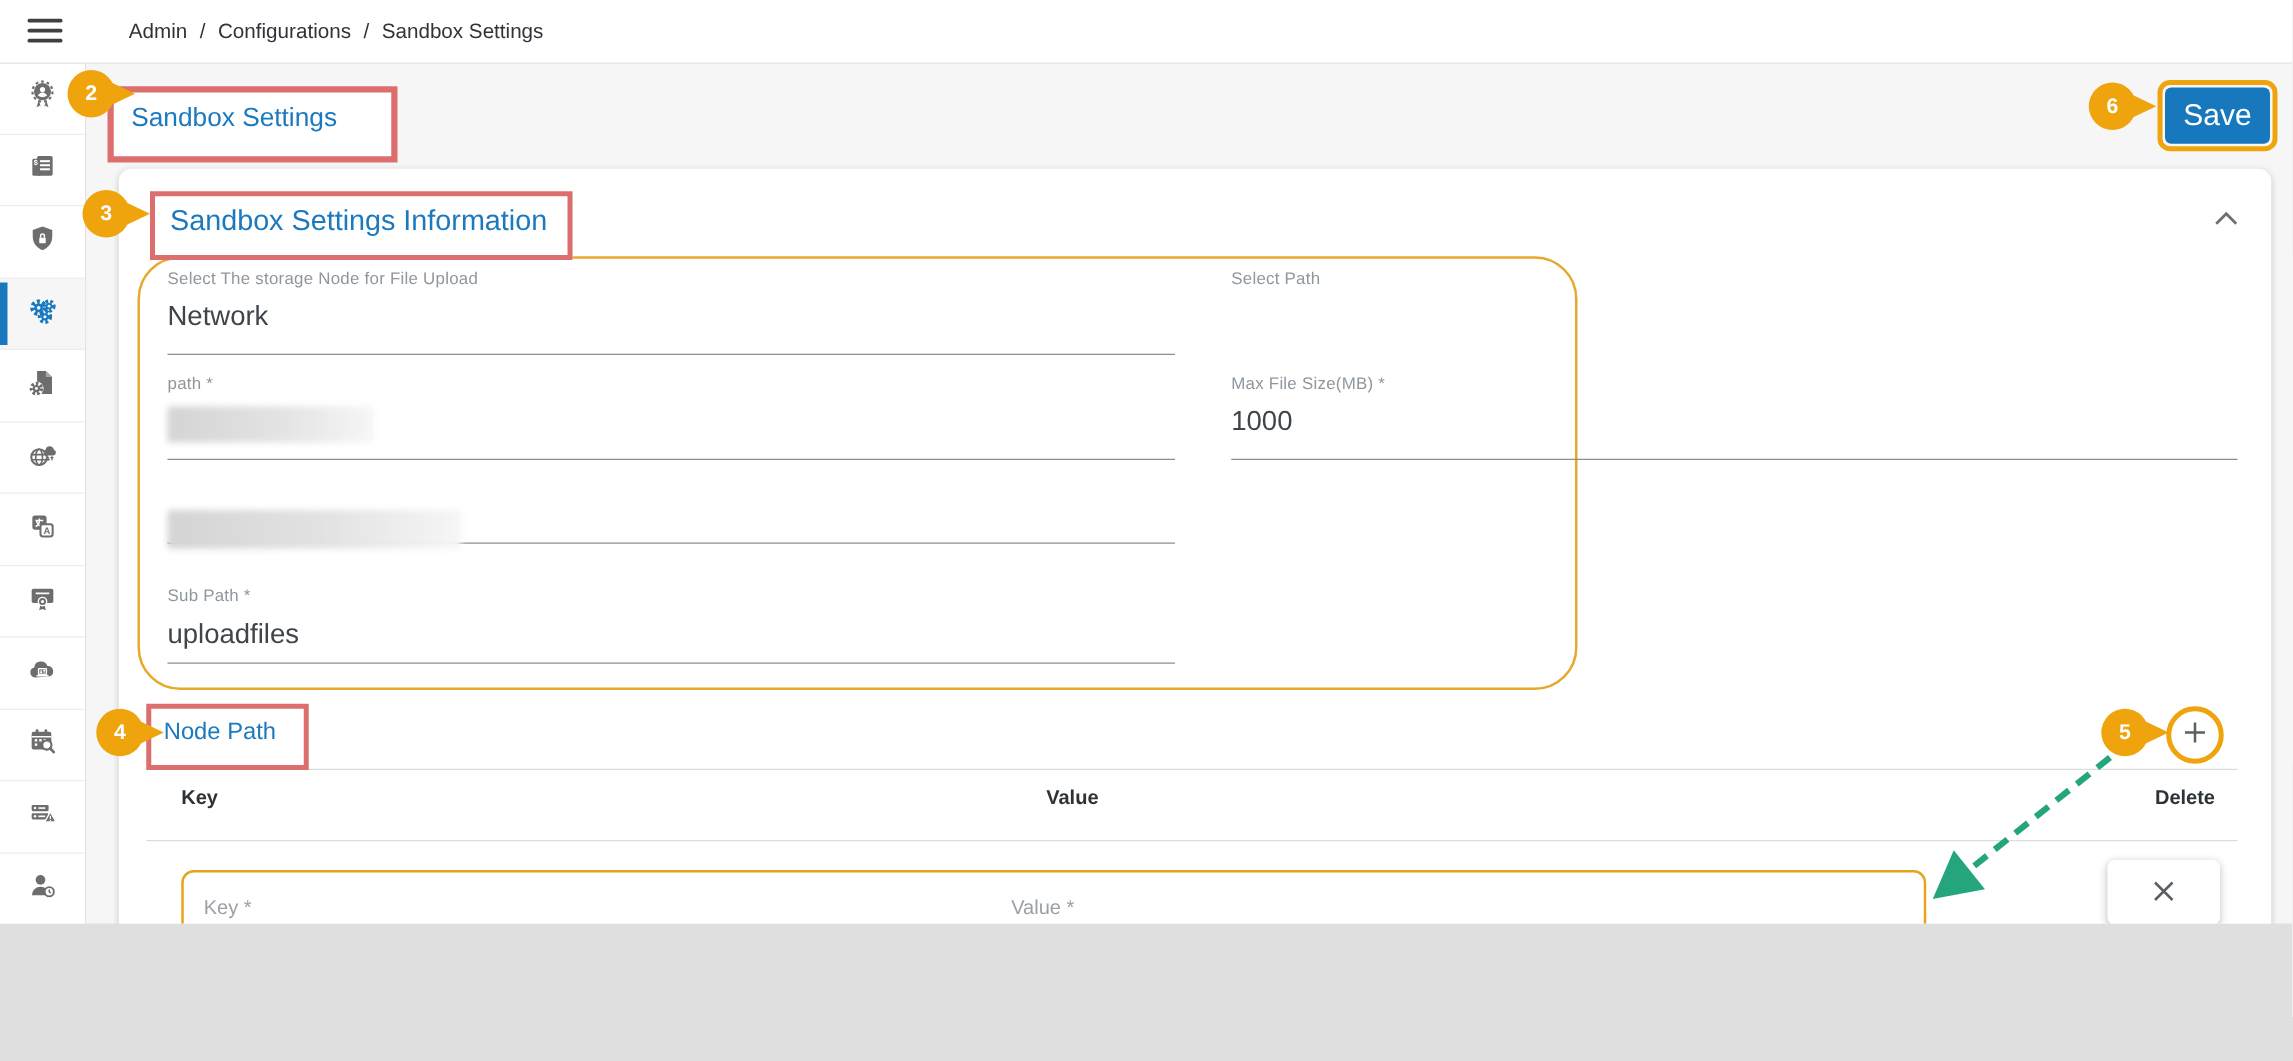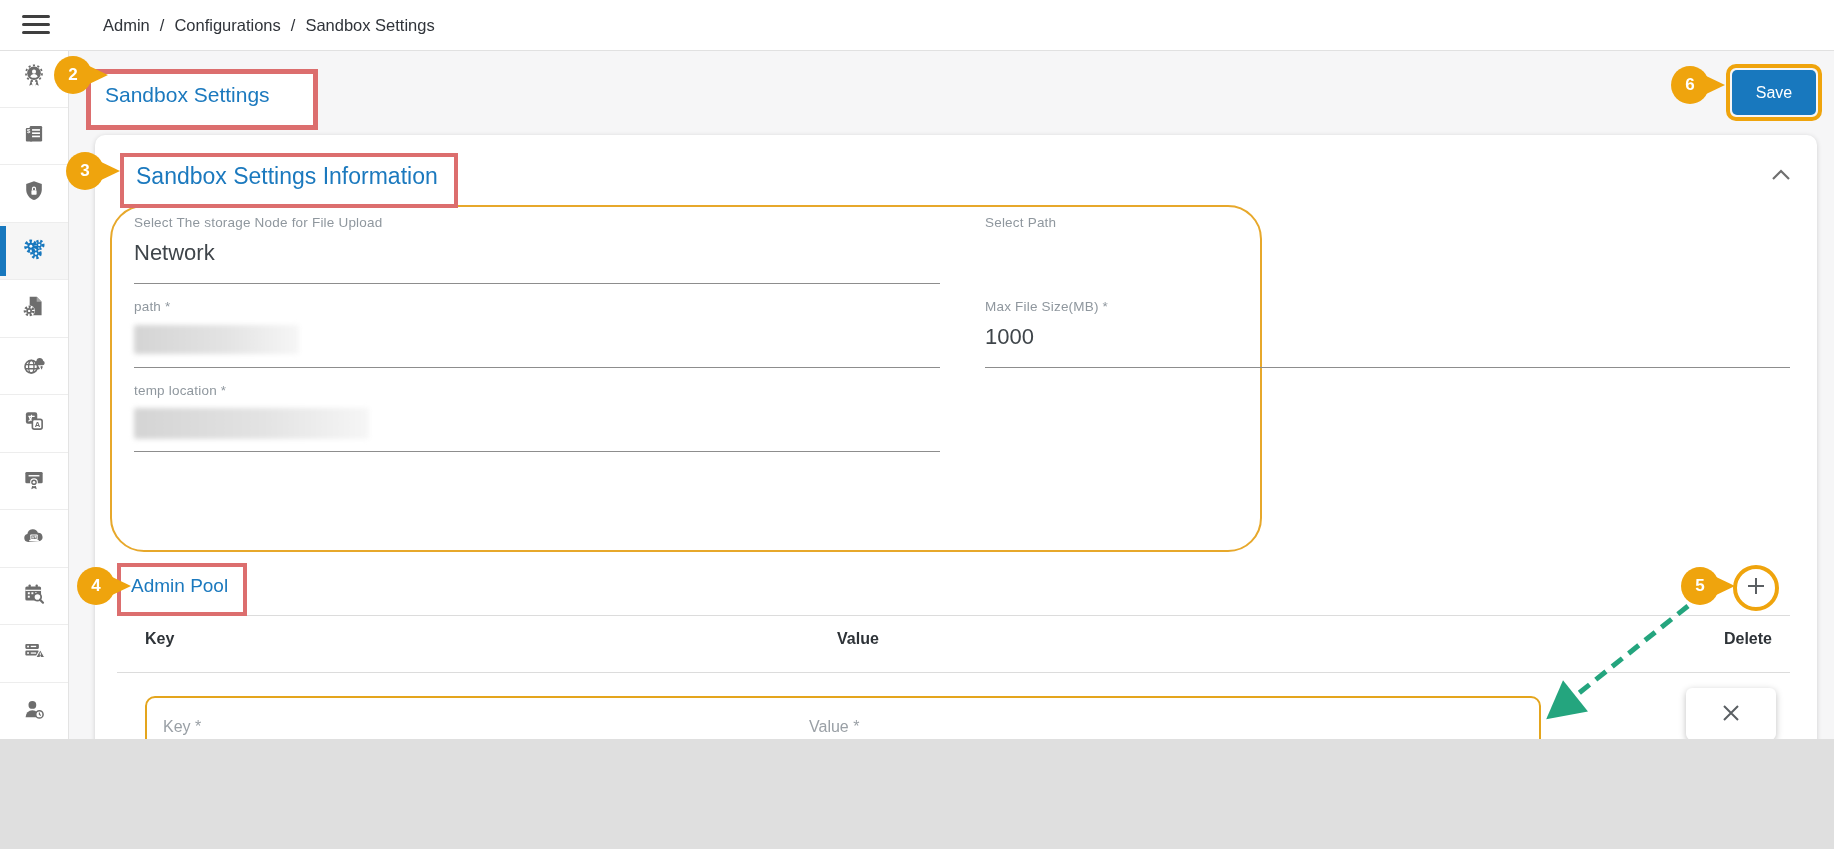--- a/index.html
+++ b/index.html
@@ -20,21 +20,21 @@
   .strip{position:absolute;left:68px;top:827px;width:1766px;height:22px;background:#e9e9e9;}
   
   .redbox{position:absolute;border:4px solid #DC6E6E;background:#fff;z-index:3;}
   .blue-title{color:#1B79BE;}
   
   .callout{position:absolute;z-index:6;}
   .co-c{position:absolute;left:0;top:0;width:38px;height:38px;border-radius:50%;background:#EFA40D;color:#fff;font-size:17px;font-weight:bold;display:flex;align-items:center;justify-content:center;}
   .co-t{position:absolute;left:31px;top:8px;width:0;height:0;border-top:11px solid transparent;border-bottom:11px solid transparent;border-left:23px solid #EFA40D;}
   
   .save-ring{position:absolute;left:1726px;top:64px;width:96px;height:57px;border:4px solid #EFA40D;border-radius:10px;box-sizing:border-box;z-index:5;}
-  .save-btn{position:absolute;left:1732px;top:70px;width:84px;height:45px;background:#1878BE;color:#fff;border:none;border-radius:5px;font-family:"Liberation Sans",sans-serif;font-size:16px;cursor:pointer;z-index:6;}
+  .save-btn{position:absolute;left:1732px;top:70px;width:84px;height:45px;background:#1878BE;color:#fff;border:none;border-radius:5px;font-family:"Liberation Sans",sans-serif;font-size:24px;cursor:pointer;z-index:6;}
   
   .form-outline{position:absolute;left:110px;top:205px;width:1148px;height:343px;border:2px solid #E7A82B;border-radius:34px;z-index:1;}
   .fgroup{position:absolute;z-index:2;}
   .flabel{font-size:13.5px;color:#8f979e;line-height:17px;letter-spacing:.2px;}
   .fld-input{display:block;width:100%;margin-top:9px;height:26px;border:0;border-bottom:1.6px solid #8d8d8d;background:transparent;font-family:"Liberation Sans",sans-serif;font-size:22px;color:#3f454a;padding:0 0 17px 0;outline:none;}
   .fld-input.short{padding-bottom:10px;}
   .fld-input::placeholder{color:#9aa0a6;}
   .blurblock{position:absolute;filter:blur(2.5px);background:linear-gradient(90deg,#d4d4d4,#e3e3e3 55%,#f6f6f6);border-radius:2px;z-index:3;}
   
   .np-line{position:absolute;left:117px;width:1673px;height:1px;background:#dcdcdc;z-index:2;}
@@ -269,28 +269,31 @@
     <div class="flabel">path *</div>
     <input class="fld-input" value="" style="">
     <div class="blurblock" style="left:0;top:27px;width:165px;height:29px;"></div>
   </div>
   <div class="fgroup" style="left:985px;top:298px;width:805px;">
     <div class="flabel">Max File Size(MB) *</div>
     <input class="fld-input" value="1000" style="">
   </div>
 
   <div class="fgroup" style="left:134px;top:382px;width:806px;">
-    <div class="flabel">temp location *</div>
     <input class="fld-input" value="" style="">
     <div class="blurblock" style="left:0;top:26px;width:235px;height:31px;"></div>
   </div>
 
+  <div class="fgroup" style="left:134px;top:468px;width:806px;">
+    <div class="flabel">Sub Path *</div>
+    <input class="fld-input short" value="uploadfiles" style="">
+  </div>
 
   <div class="redbox" style="left:117px;top:563px;width:122px;height:45px;">
-    <div class="blue-title npbox-text">Admin Pool</div>
+    <div class="blue-title npbox-text">Node Path</div>
   </div>
   <div class="callout" style="left:77px;top:567px;">
     <div class="co-c">4</div>
     <div class="co-t"></div>
   </div>
 
   <div class="plus-ring">
     <span>
       <svg width="22" height="22" viewBox="0 0 22 22">
           <path d="M11 3v16M3 11h16" stroke="#5a5f63" stroke-width="2" fill="none"></path>

